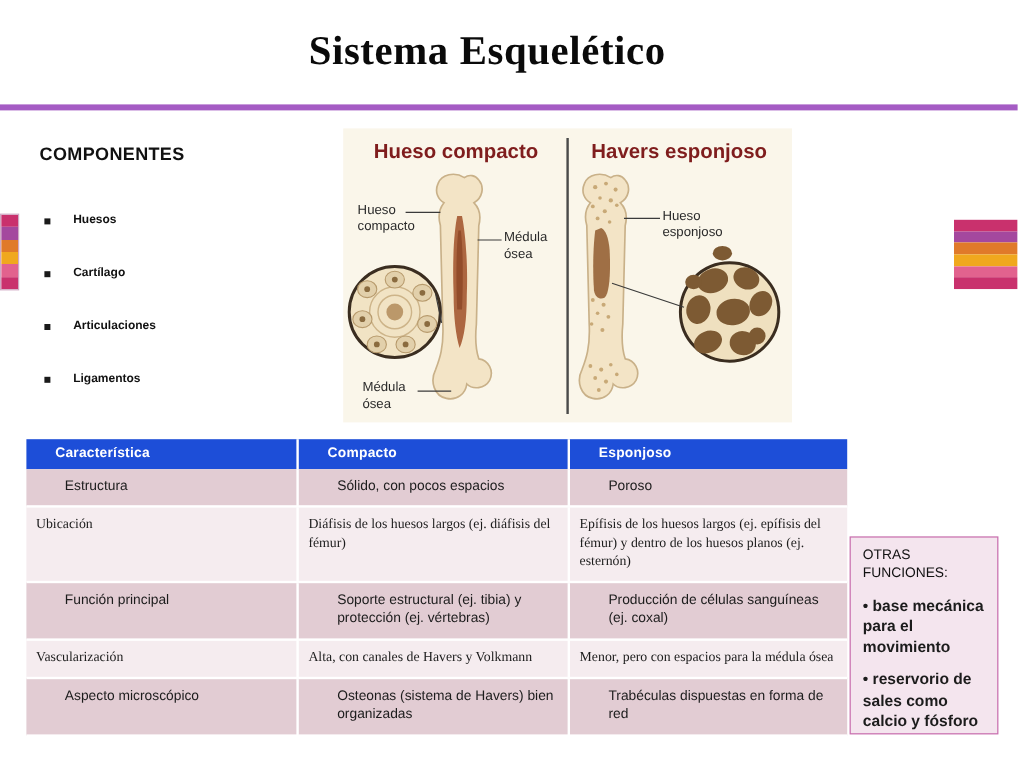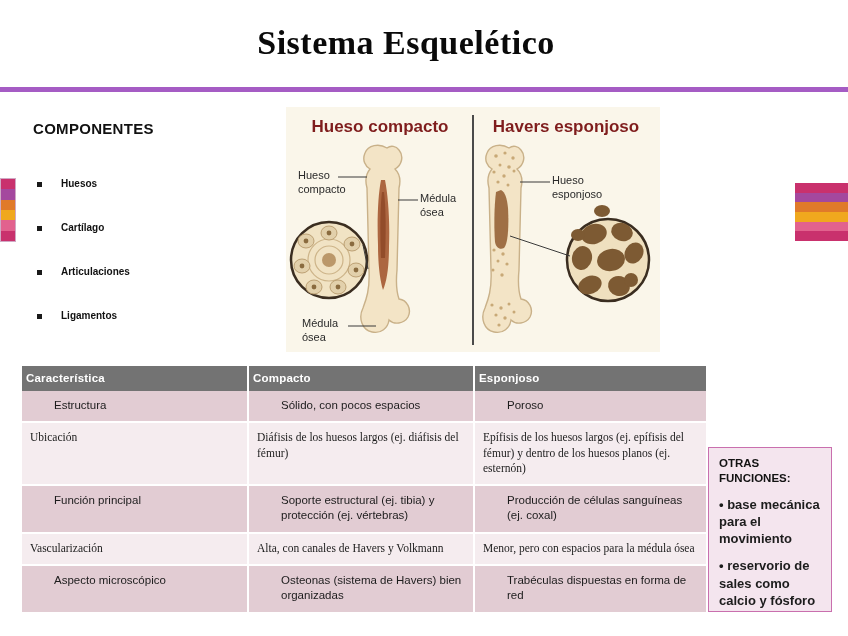--- a/index.html
+++ b/index.html
@@ -145,26 +145,26 @@
     width: 684px;
     border-collapse: collapse;
     table-layout: fixed;
     font-size: 11.5px;
     color: #1c1c1c;
   }
   .tbl col.c1 { width: 226px; }
   .tbl col.c2 { width: 226px; }
   .tbl col.c3 { width: 232px; }
   .tbl th {
-    background: #737373;
+    background: #1d4ed8;
     color: #ffffff;
     font-size: 11.5px;
     font-weight: bold;
     text-align: left;
-    padding: 6px 8px 7px 4px;
+    padding: 6px 8px 7px 24px;
     border-right: 2px solid #ffffff;
     letter-spacing: 0.2px;
   }
   .tbl th:last-child { border-right: none; }
   .tbl td {
     padding: 7px 8px 8px 8px;
     vertical-align: top;
     border-right: 2px solid #ffffff;
     border-bottom: 2px solid #ffffff;
     line-height: 1.33;
@@ -180,21 +180,21 @@
     top: 447px;
     width: 124px;
     height: 165px;
     background: #f4e5ee;
     border: 1px solid #c96fae;
     box-sizing: border-box;
     padding: 8px 8px 0 10px;
   }
   .otras-title {
     font-size: 11.5px;
-    font-weight: bold;
+    font-weight: normal;
     color: #121212;
     line-height: 1.3;
     margin-bottom: 10px;
   }
   .otras-item {
     font-size: 13px;
     color: #1c1c1c;
     line-height: 1.32;
     margin-bottom: 10px;
     font-weight: bold;

